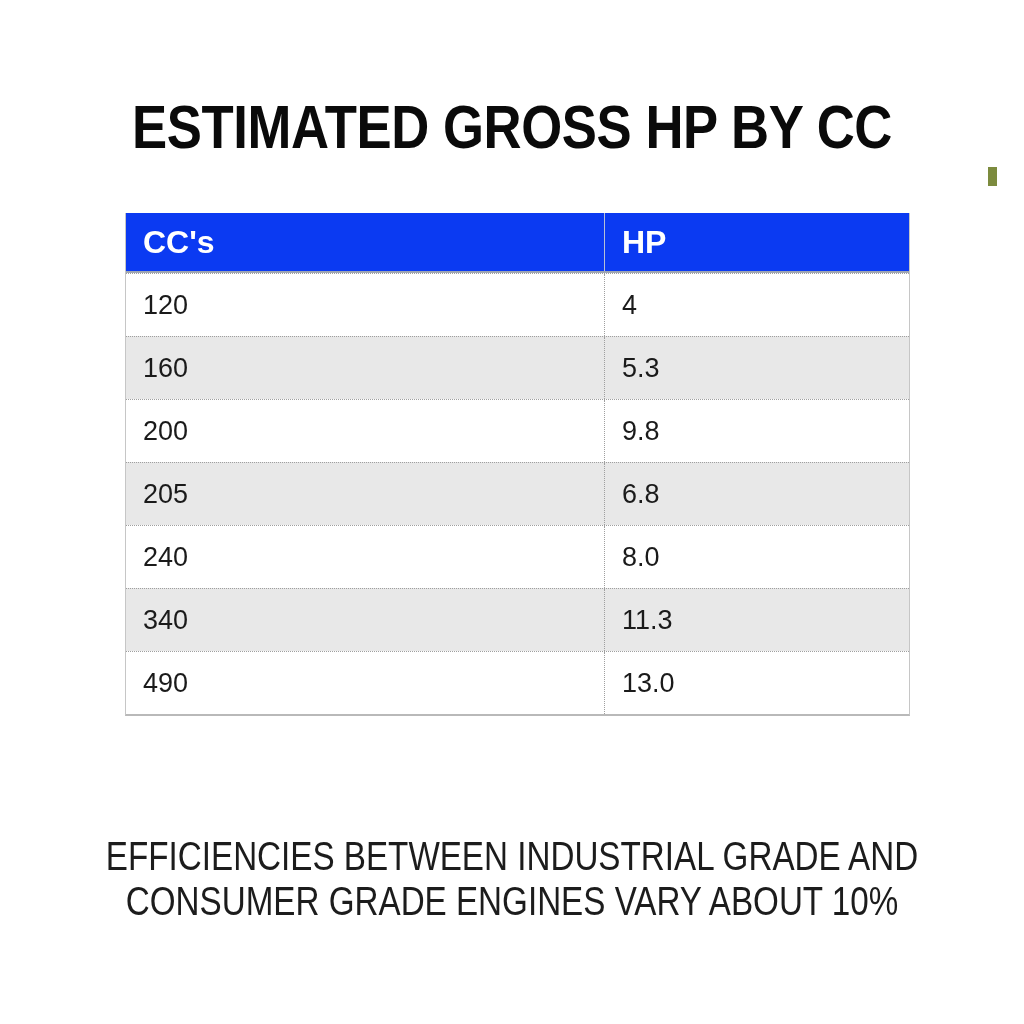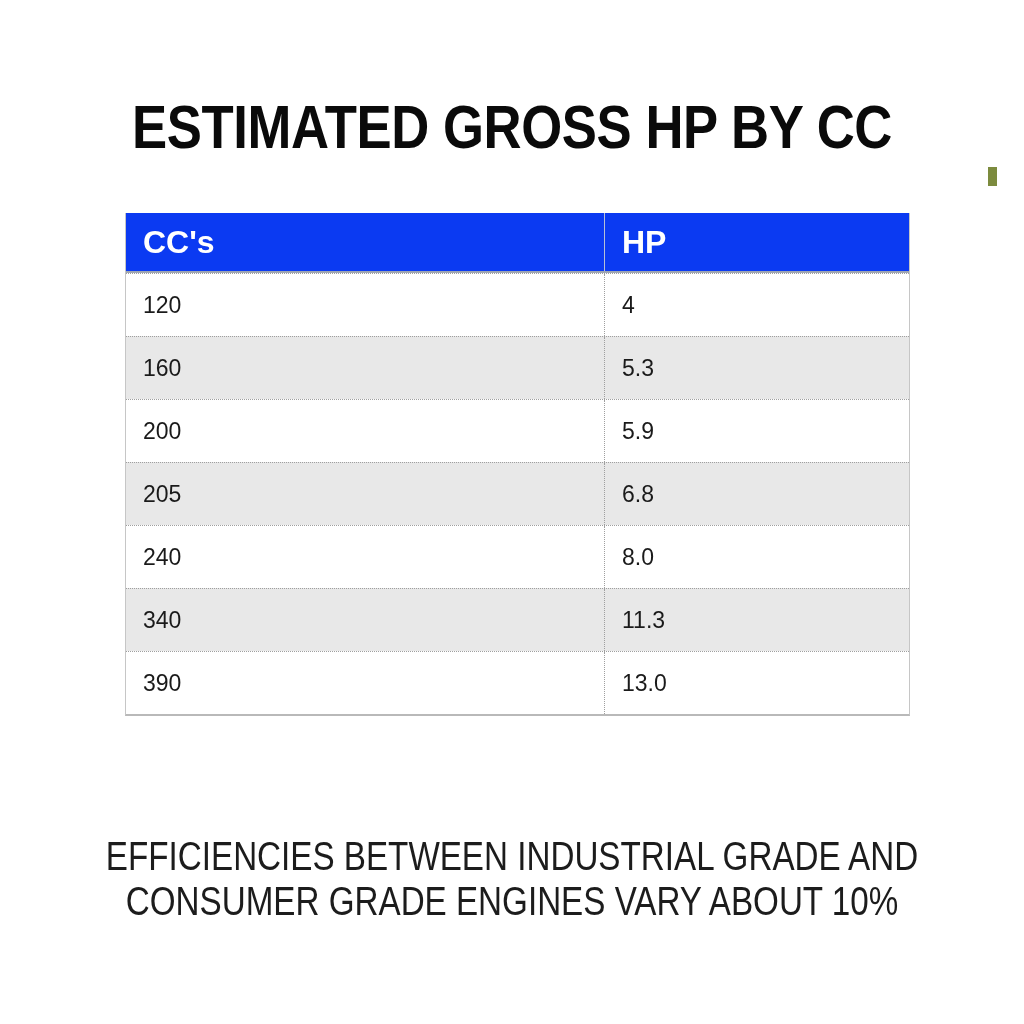--- a/index.html
+++ b/index.html
@@ -50,21 +50,21 @@
   .col1{width:478px;flex:none;}
   .col2{flex:1;}
   .th.col2{border-left:1px solid #b6c0d6;}
 
   .tr{display:flex;height:63px;background:#ffffff;}
   .tr{border-top:1px dotted var(--grid-dot);}
   .tr:first-of-type{border-top:none;}
   .tr:nth-child(odd){background:var(--row-alt);}
   .td{
     display:flex;align-items:center;
-    font-size:23px;color:#1a1a1a;font-weight:400;
+    font-size:27px;color:#1a1a1a;font-weight:400;
     padding-left:17px;
     text-align:center;
   }
   .td.col2{border-left:1px dotted var(--grid-dot);}
 
   
   .footer{
     position:absolute;top:834px;left:0;right:0;
     text-align:center;color:#1c1c1c;
     font-size:40px;font-weight:400;line-height:45px;
@@ -89,36 +89,36 @@
     <div class="tr">
       <div class="td col1">120</div>
       <div class="td col2">4</div>
     </div>
     <div class="tr">
       <div class="td col1">160</div>
       <div class="td col2">5.3</div>
     </div>
     <div class="tr">
       <div class="td col1">200</div>
-      <div class="td col2">5.9</div>
+      <div class="td col2">9.8</div>
     </div>
     <div class="tr">
       <div class="td col1">205</div>
       <div class="td col2">6.8</div>
     </div>
     <div class="tr">
       <div class="td col1">240</div>
       <div class="td col2">8.0</div>
     </div>
     <div class="tr">
       <div class="td col1">340</div>
       <div class="td col2">11.3</div>
     </div>
     <div class="tr">
-      <div class="td col1">390</div>
+      <div class="td col1">490</div>
       <div class="td col2">13.0</div>
     </div>
   </div>
 
   <div class="footer">
     <div>EFFICIENCIES BETWEEN INDUSTRIAL GRADE AND</div>
     <div>CONSUMER GRADE ENGINES VARY ABOUT 10%</div>
   </div>
 
 </div>

